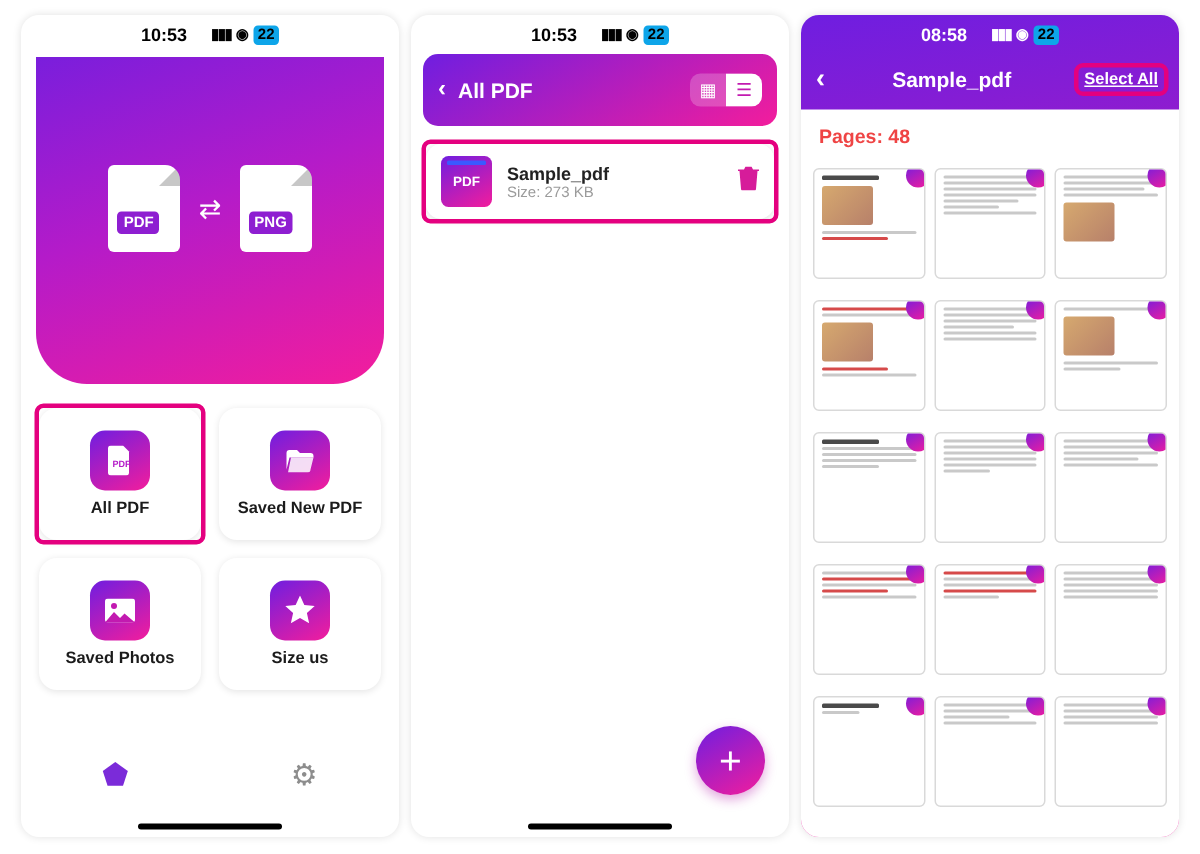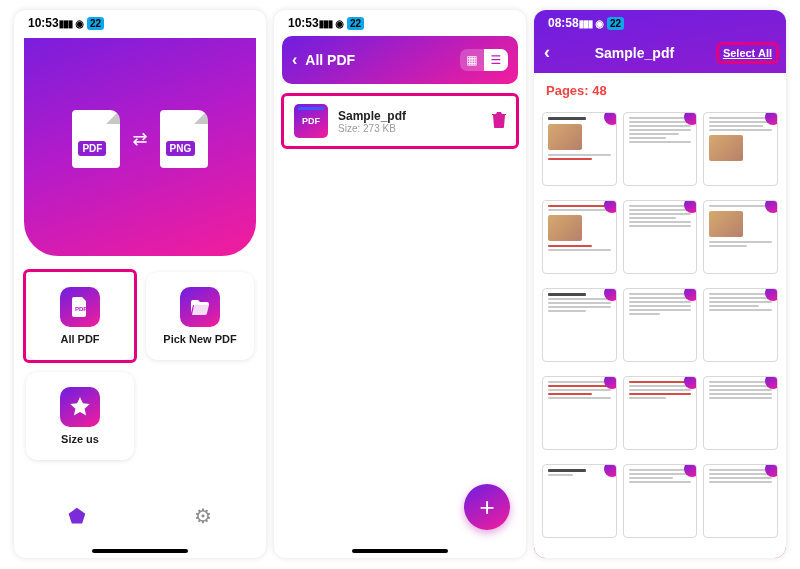--- a/index.html
+++ b/index.html
@@ -22,26 +22,27 @@
     position: relative;
     overflow: hidden;
     display: flex;
     flex-direction: column;
   }
 
   
   .statusbar {
     height: 26px;
     display: flex;
-    justify-content: flex-start;
+    justify-content: center;
     align-items: center;
     padding: 0 14px;
     font-size: 12px;
     font-weight: 700;
     color: #000;
+    gap: 16px;
   }
   .statusbar.light { color: #fff; }
   .statusbar .right { display: flex; align-items: center; gap: 3px; font-size: 10px; }
   .battery {
     display: inline-flex; align-items: center; gap:1px;
     font-size: 10px; font-weight: 700;
     background: #0ea5e9; color:#000;
     padding: 1px 3px; border-radius: 3px;
   }
   .sig { letter-spacing:-1px; }
@@ -233,21 +234,31 @@
       </div>
       <div class="tile-label">All PDF</div>
     </div>
     <div class="tile">
       <div class="tile-icon">
         <svg width="20" height="16" viewBox="0 0 20 16">
             <path fill="#fff" d="M1 3a2 2 0 0 1 2-2h5l2 2h7a2 2 0 0 1 2 2v1H3l-2 8V3z"></path>
             <path fill="#fff" d="M2 6h17l-2 8a2 2 0 0 1-2 2H2l2-10z" opacity=".85"></path>
           </svg>
       </div>
-      <div class="tile-label">Pick New PDF</div>
+      <div class="tile-label">Saved New PDF</div>
+    </div>
+    <div class="tile">
+      <div class="tile-icon">
+        <svg width="20" height="16" viewBox="0 0 20 16">
+            <rect width="20" height="16" rx="2" fill="#fff"></rect>
+            <circle cx="6" cy="5" r="2" fill="#c21ab0"></circle>
+            <path d="M0 16l6-7 4 4 3-3 7 6H0z" fill="#c21ab0"></path>
+          </svg>
+      </div>
+      <div class="tile-label">Saved Photos</div>
     </div>
     <div class="tile">
       <div class="tile-icon">
         <svg width="20" height="20" viewBox="0 0 20 20">
             <path fill="#fff" d="M10 0l2.9 6.3 6.9.7-5.2 4.7 1.5 6.8L10 15l-6.1 3.5 1.5-6.8L.2 7l6.9-.7L10 0z"></path>
           </svg>
       </div>
       <div class="tile-label">Size us</div>
     </div>
   </div>

